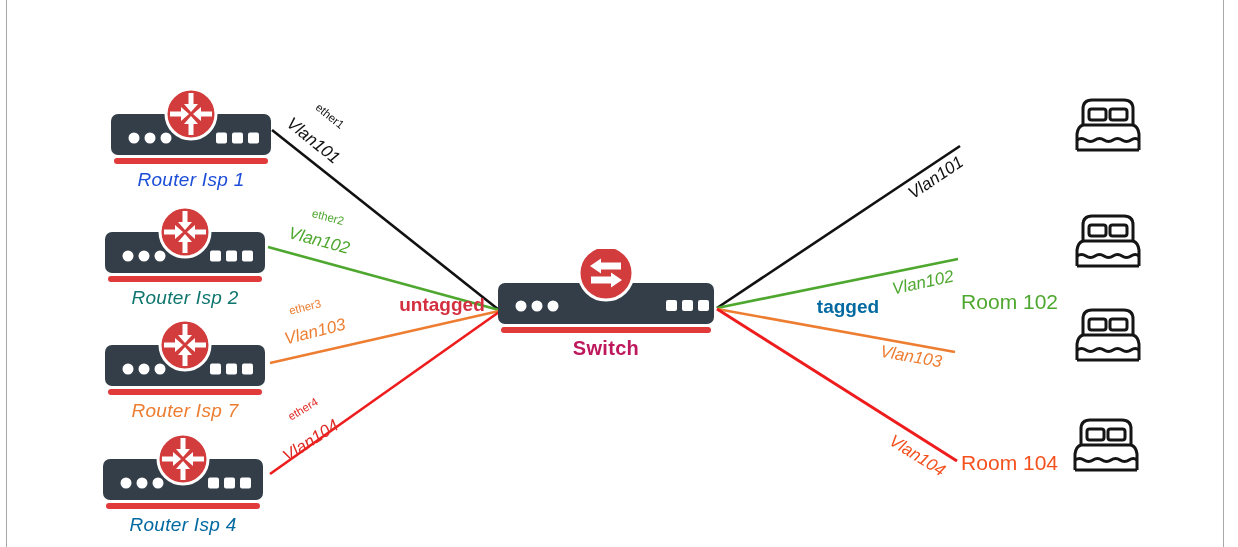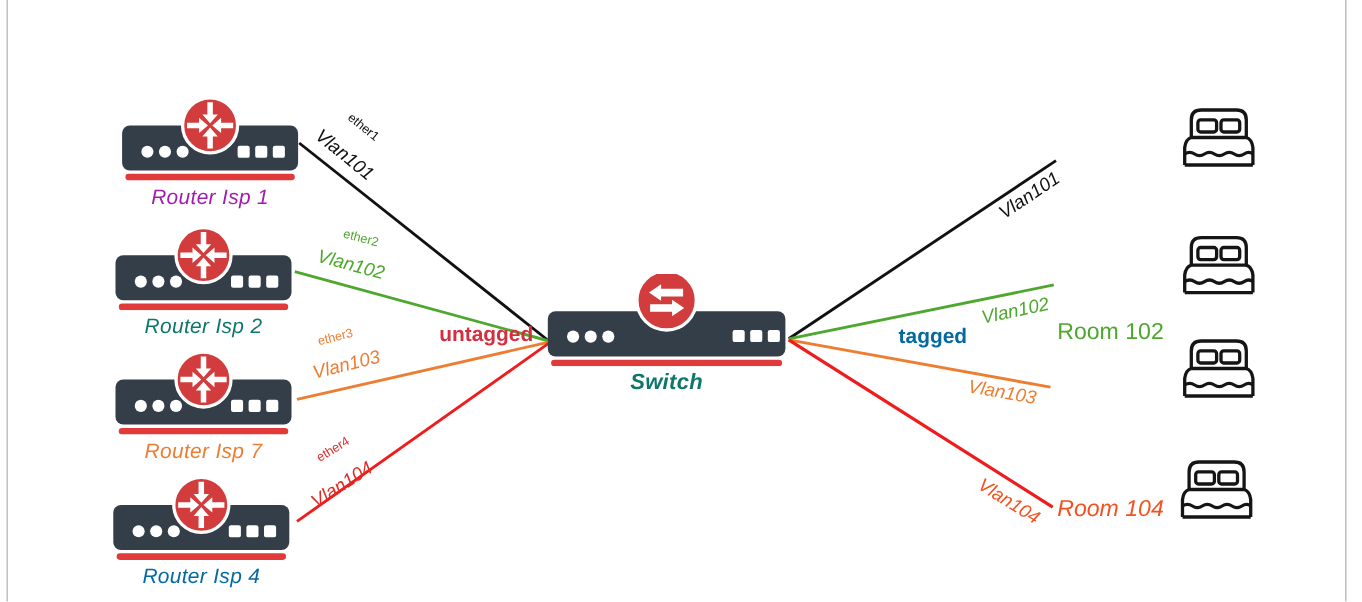--- a/index.html
+++ b/index.html
@@ -49,21 +49,21 @@
         <rect x="126" y="44.5" width="11" height="11" rx="2" fill="#fff"></rect>
         <rect x="142" y="44.5" width="11" height="11" rx="2" fill="#fff"></rect>
       <circle cx="85" cy="26" r="25" stroke="#fff" stroke-width="3" style="fill: rgb(210, 60, 60);"></circle>
       <g transform="translate(85,26)" fill="#fff">
         <path d="M -2.5 -21 L 2.5 -21 L 2.5 -10 L 7 -10 L 0 -2 L -7 -10 L -2.5 -10 Z"></path>
         <path d="M -2.5 -21 L 2.5 -21 L 2.5 -10 L 7 -10 L 0 -2 L -7 -10 L -2.5 -10 Z" transform="rotate(90)"></path>
         <path d="M -2.5 -21 L 2.5 -21 L 2.5 -10 L 7 -10 L 0 -2 L -7 -10 L -2.5 -10 Z" transform="rotate(180)"></path>
         <path d="M -2.5 -21 L 2.5 -21 L 2.5 -10 L 7 -10 L 0 -2 L -7 -10 L -2.5 -10 Z" transform="rotate(270)"></path>
       </g>
     </svg>
-    <div class="dev-label" style="color: #a21caf;">Router Isp 1</div>
+    <div class="dev-label" style="color: #1d4ed8;">Router Isp 1</div>
   </div>
 
   <div class="device" style="left:100px;top:206px">
     <svg width="170" height="76" viewBox="0 0 170 76">
       <rect x="8" y="70" width="154" height="6" rx="3" style="fill: rgb(224, 58, 58);"></rect>
       <rect x="5" y="26" width="160" height="41" rx="7" style="fill: rgb(51, 62, 72);"></rect>
       <circle cx="28" cy="50" r="5.5" fill="#fff"></circle>
         <circle cx="44" cy="50" r="5.5" fill="#fff"></circle>
         <circle cx="60" cy="50" r="5.5" fill="#fff"></circle>
       <rect x="110" y="44.5" width="11" height="11" rx="2" fill="#fff"></rect>
@@ -131,21 +131,21 @@
         <circle cx="62" cy="57" r="5.5" fill="#fff"></circle>
       <rect x="175" y="51" width="11" height="11" rx="2" fill="#fff"></rect>
         <rect x="191" y="51" width="11" height="11" rx="2" fill="#fff"></rect>
         <rect x="207" y="51" width="11" height="11" rx="2" fill="#fff"></rect>
       <circle cx="115" cy="24" r="27" stroke="#fff" stroke-width="3" style="fill: rgb(210, 60, 60);"></circle>
       <g transform="translate(115,24)" fill="#fff">
         <path d="M -16 -7 L -5 -14.5 L -5 -10.5 L 15 -10.5 L 15 -3.5 L -5 -3.5 L -5 0.5 Z"></path>
         <path d="M 16 7 L 5 -0.5 L 5 3.5 L -15 3.5 L -15 10.5 L 5 10.5 L 5 14.5 Z"></path>
       </g>
     </svg>
-    <div class="dev-label switch-label" style="color: #0f766e; font-style: italic;">Switch</div>
+    <div class="dev-label switch-label" style="color: #be185d;">Switch</div>
   </div>
 
   <svg class="bed" style="left:1073px;top:96px" width="70" height="58" viewBox="0 0 70 58" fill="none" stroke="#151515" stroke-width="3">
     <path d="M10,30 V13 Q10,4 19,4 H51 Q60,4 60,13 V30"></path>
     <rect x="16" y="13" width="17" height="11" rx="2.5"></rect>
       <rect x="37" y="13" width="17" height="11" rx="2.5"></rect>
     <path d="M10,29 H60"></path>
     <path d="M10,29 Q5,30.5 4,38 L4,54"></path>
       <path d="M60,29 Q65,30.5 66,38 L66,54"></path>
     <path d="M4,54 H66"></path>
@@ -176,21 +176,21 @@
     <rect x="16" y="13" width="17" height="11" rx="2.5"></rect>
       <rect x="37" y="13" width="17" height="11" rx="2.5"></rect>
     <path d="M10,29 H60"></path>
     <path d="M10,29 Q5,30.5 4,38 L4,54"></path>
       <path d="M60,29 Q65,30.5 66,38 L66,54"></path>
     <path d="M4,54 H66"></path>
     <path d="M4,44 q4.5,-3 9,0 t9,0 t9,0 t9,0 t9,0 t9,0 t8,0"></path>
   </svg>
 
   <div class="room-label" style="left: 900px; top: 246px; color: rgb(78, 167, 46); margin-top: 44px;">Room 102</div>
-  <div class="room-label" style="left: 900px; top: 451px; color: rgb(244, 81, 30); font-style: italic;">Room 104</div>
+  <div class="room-label" style="left: 900px; top: 451px; color: rgb(244, 81, 30);">Room 104</div>
 
   <div class="elabel" style="left: 330px; top: 116px; --r: 39deg; color: rgb(17, 17, 17);">ether1</div>
   <div class="llabel" style="left: 313px; top: 141px; --r: 39deg; color: rgb(17, 17, 17);">Vlan101</div>
 
   <div class="elabel" style="left: 328px; top: 217px; --r: 15deg; color: rgb(78, 167, 46);">ether2</div>
   <div class="llabel" style="left: 319px; top: 241px; --r: 15deg; color: rgb(78, 167, 46);">Vlan102</div>
 
   <div class="elabel" style="left: 305px; top: 307px; --r: -14deg; color: rgb(237, 125, 49);">ether3</div>
   <div class="llabel" style="left: 315px; top: 332px; --r: -14deg; color: rgb(237, 125, 49);">Vlan103</div>
 

